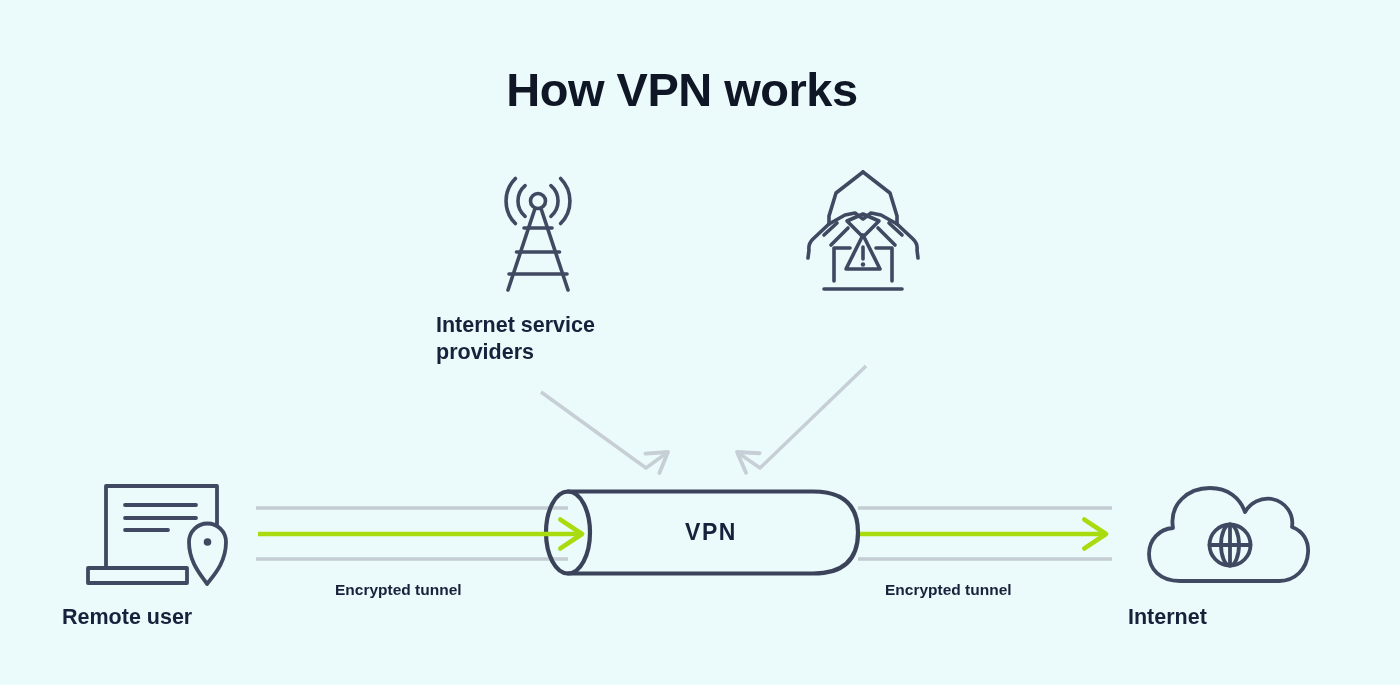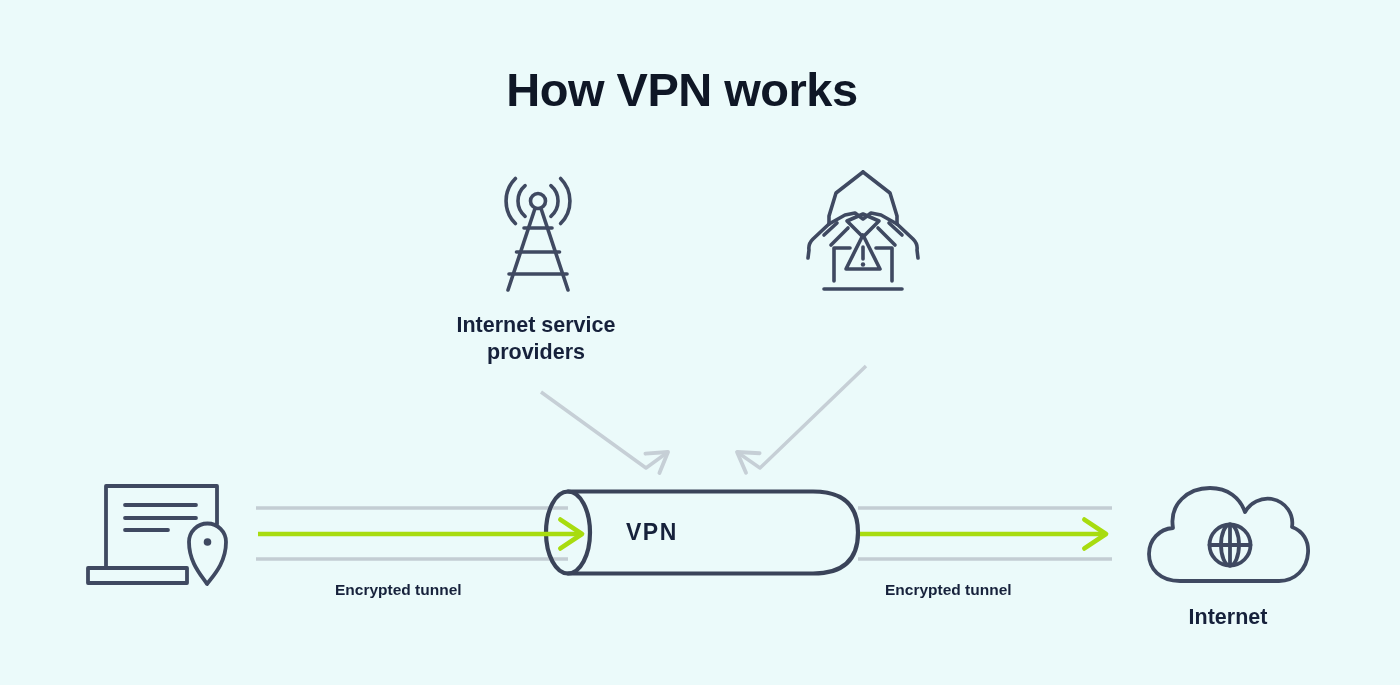--- a/index.html
+++ b/index.html
@@ -20,32 +20,32 @@
     transform: translateX(-50%);
     font-size: 47px;
     font-weight: 700;
     letter-spacing: -0.5px;
     color: #0f1726;
     white-space: nowrap;
   }
   .node-label {
     position: absolute;
     width: 200px;
-    text-align: center;
+    text-align: left;
     color: #16213b;
     font-size: 21.5px;
     line-height: 27px;
     font-weight: 700;
   }
   .vpn-label {
     position: absolute;
-    left: 626px;
+    left: 611px;
     top: 519px;
     width: 200px;
-    text-align: left;
+    text-align: center;
     color: #16213b;
     font-size: 23px;
     font-weight: 600;
     letter-spacing: 1.5px;
   }
   .tunnel-caption {
     position: absolute;
     width: 200px;
     text-align: left;
     color: #16213b;
@@ -123,20 +123,21 @@
 
   <svg class="abs" style="left:85px;top:480px" width="150" height="110" viewBox="0 0 150 110" fill="none" stroke="#3f4961" stroke-width="3.8" stroke-linecap="round" stroke-linejoin="round">
     <path d="M21 88 L21 6 L132 6 L132 44"></path>
     <path d="M40 25 H111"></path>
     <path d="M40 38 H111"></path>
     <path d="M40 50 H83"></path>
     <path d="M3 88 L102 88 L102 103 L3 103 Z"></path>
     <path d="M122 104 C117 96 104 83 104 62 C104 51.8 112.3 43.5 122.5 43.5 C132.7 43.5 141 51.8 141 62 C141 83 128 96 122 104 Z"></path>
     <circle cx="122.5" cy="62" r="3.8" fill="#3f4961" stroke="none"></circle>
   </svg>
+  <div class="node-label" style="left:62px;top:604px">Remote user</div>
 
   <div class="vpn-label">VPN</div>
 
   <div class="tunnel-caption" style="left:335px;top:581px">Encrypted tunnel</div>
   <div class="tunnel-caption" style="left:885px;top:581px">Encrypted tunnel</div>
 
   <svg class="abs" style="left:1146px;top:482px" width="166" height="108" viewBox="0 0 166 108" fill="none" stroke="#3f4961" stroke-width="3.8" stroke-linecap="round" stroke-linejoin="round">
     <path d="M34 99 C14 99 3 87 3 72 C3 58 13 47 27 46 C23 22 42 6 64 6 C82 6 94 16 99 30 C104 21 115 15 126 17 C140 20 148 32 146 45 C157 49 163 59 162 71 C161 87 149 99 133 99 Z"></path>
     <circle cx="84" cy="63" r="20.5"></circle>
     <ellipse cx="84" cy="63" rx="9" ry="20.5"></ellipse>

